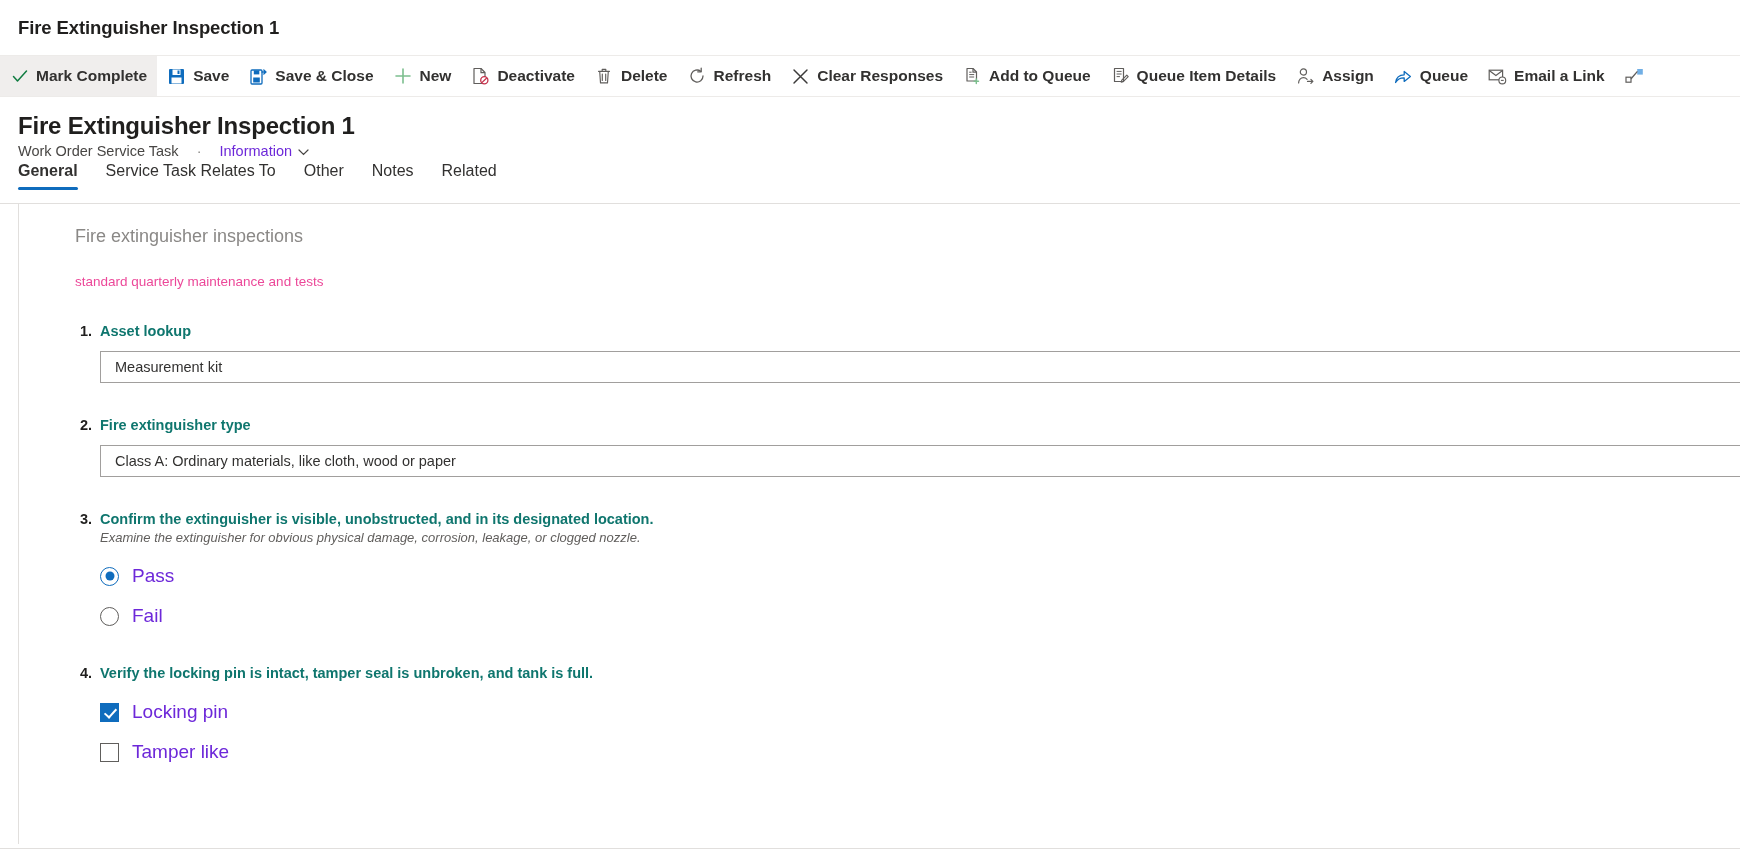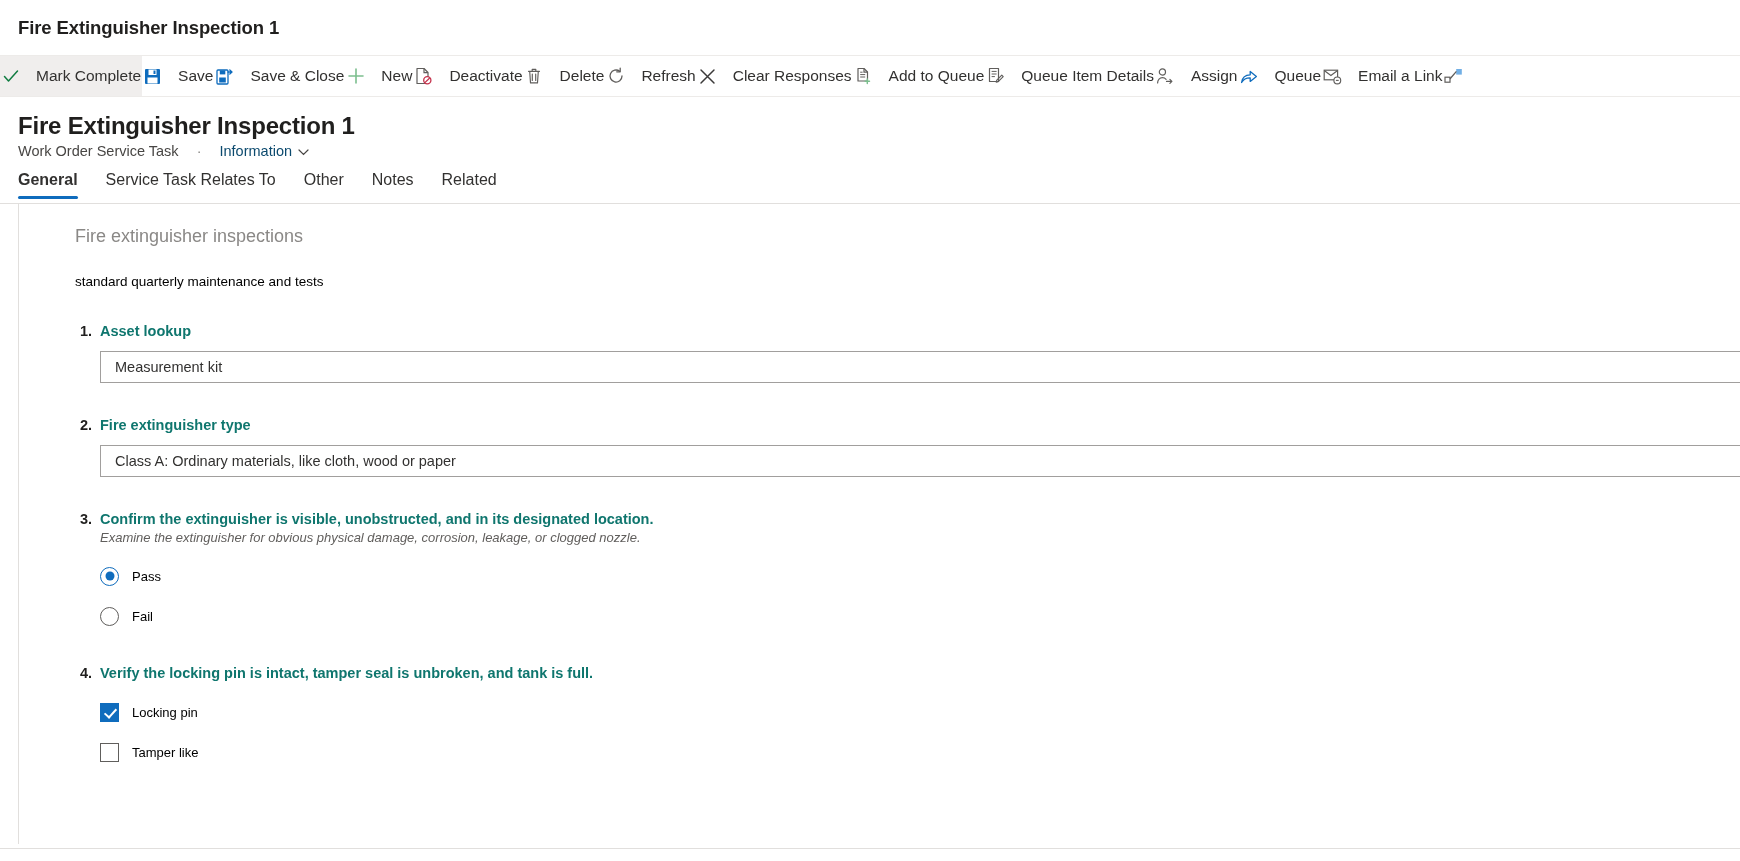--- a/index.html
+++ b/index.html
@@ -34,29 +34,30 @@
     display: flex;
     align-items: stretch;
     background: #ffffff;
     border-top: 1px solid #edebe9;
     border-bottom: 1px solid #edebe9;
     position: relative;
   }
   .cmd-btn {
     display: flex;
     align-items: center;
-    gap: 16px;
-    padding: 0 1px;
+    gap: 7px;
+    padding: 0 10px;
     font-size: 15.5px;
     color: #323130;
     white-space: nowrap;
     cursor: pointer;
     background: transparent;
     border: none;
     font-family: inherit;
+    font-weight: bold;
   }
   .cmd-btn.is-highlighted { background: #f0eeed; }
   .cmd-icon {
     width: 19px;
     height: 19px;
     display: inline-flex;
     align-items: center;
     justify-content: center;
     flex: 0 0 auto;
   }
@@ -81,29 +82,29 @@
     margin-top: 2px;
     font-size: 14.5px;
     color: #484644;
   }
   .record-sub .dot-sep { color: #8a8886; }
   .form-selector {
     display: flex;
     align-items: flex-end;
     gap: 6px;
     cursor: pointer;
-    color: #0c4a6e;
+    color: #6d28d9;
   }
 
   
   .tab-strip {
     display: flex;
     align-items: flex-end;
     gap: 0;
-    padding: 14px 0 4px 18px;
+    padding: 14px 0 13px 18px;
     background: #ffffff;
     border-bottom: 1px solid #e1dfdd;
     height: 45px;
   }
   .tab {
     position: relative;
     padding: 0 14px 10px 0;
     margin-right: 14px;
     font-size: 16px;
     color: #323130;
@@ -144,21 +145,21 @@
   }
   .insp-heading {
     font-size: 18px;
     color: #8a8886;
     font-weight: 400;
     line-height: 24px;
   }
   .insp-desc {
     margin-top: 26px;
     font-size: 13.5px;
-    color: #000000;
+    color: #ec4899;
   }
 
   .question { margin-top: 34px; }
   .q-head {
     display: flex;
     align-items: baseline;
     gap: 8px;
   }
   .q-num {
     font-size: 14.5px;
@@ -199,22 +200,22 @@
   .opt-list { margin: 16px 0 0 25px; }
   .opt-row {
     display: flex;
     align-items: center;
     gap: 13px;
     height: 30px;
     margin-bottom: 10px;
     cursor: pointer;
   }
   .opt-label {
-    font-size: 13px;
-    color: #000000;
+    font-size: 19px;
+    color: #6d28d9;
   }
 
   .radio {
     width: 19px;
     height: 19px;
     border-radius: 50%;
     border: 1.6px solid #605e5c;
     background: #ffffff;
     flex: 0 0 auto;
     position: relative;

